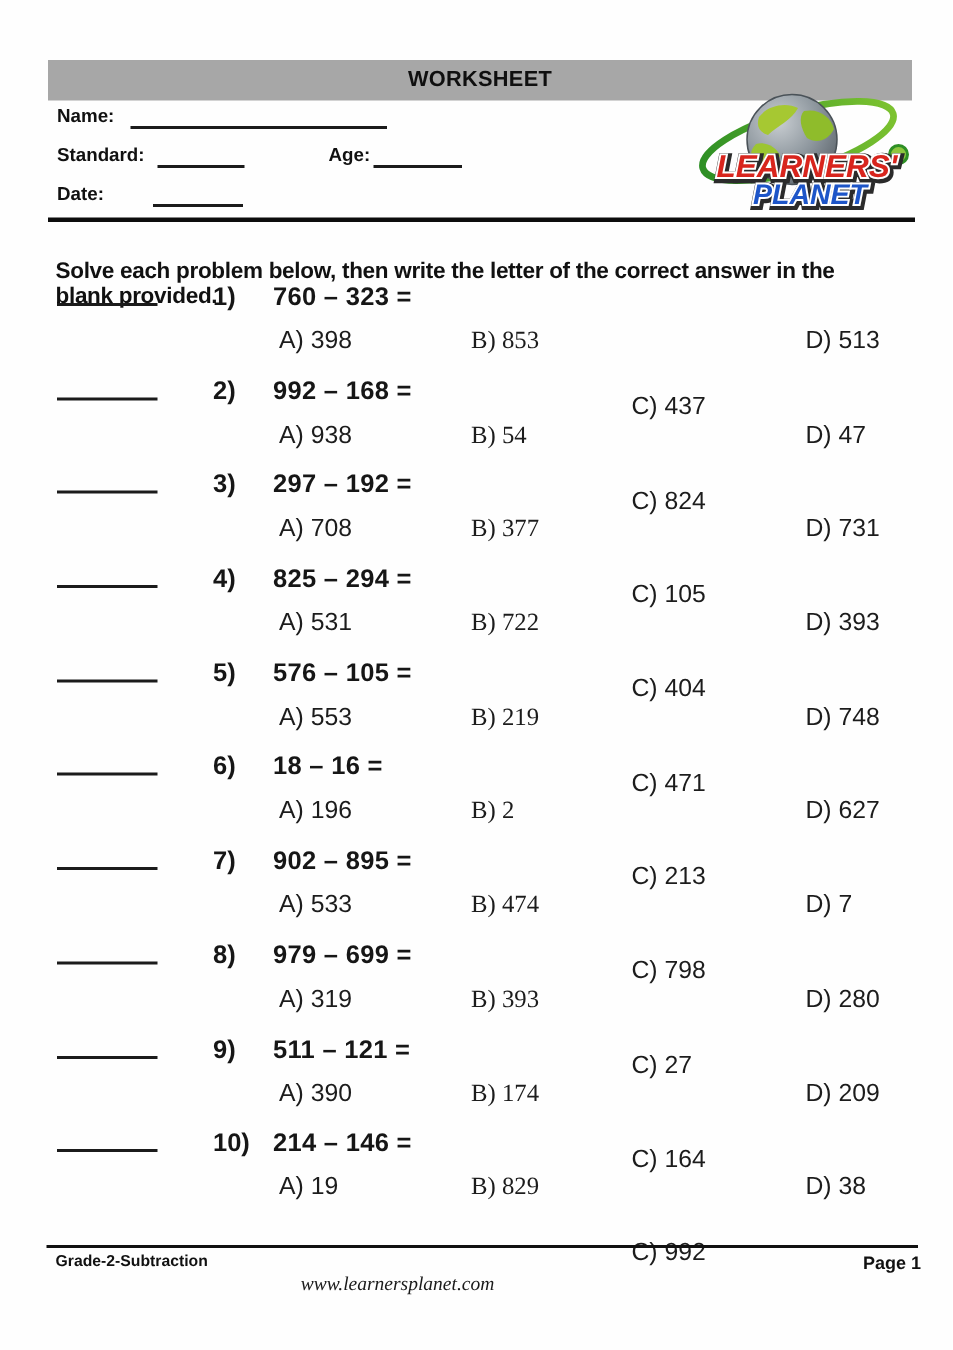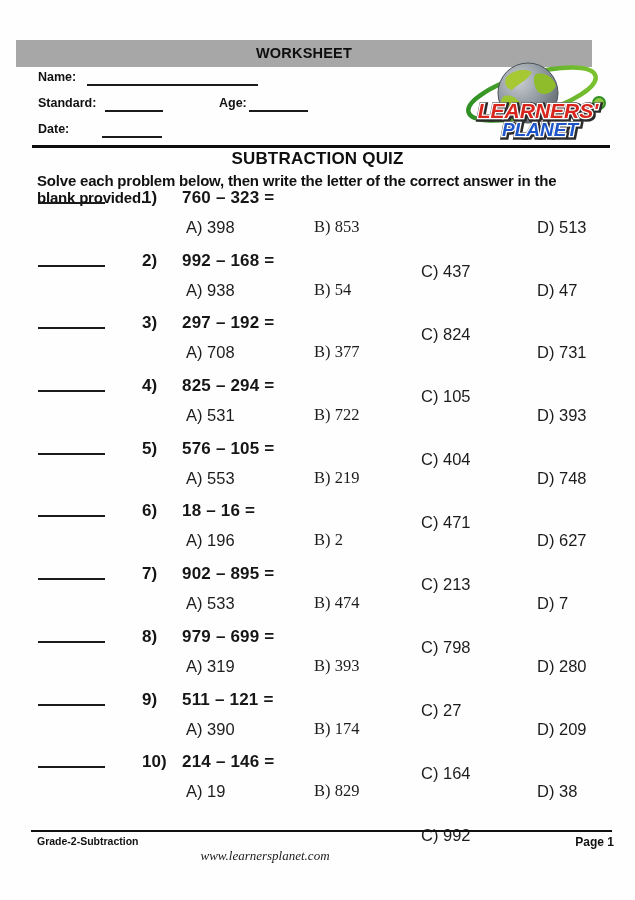--- a/index.html
+++ b/index.html
@@ -2,21 +2,21 @@
 <html><head>
 <meta charset="utf-8">
 <style>
   html,body{margin:0;padding:0;background:#ffffff;}
   .page{
     position:relative;width:635px;height:900px;background:#fefefe;overflow:hidden;
     font-family:"Liberation Sans",sans-serif;color:#161616;
   }
   
   .ws-bar{
-    position:absolute;left:16px;top:40px;width:576px;height:27px;background:#a7a7a7;
+    position:absolute;left:32px;top:40px;width:576px;height:27px;background:#a7a7a7;
     text-align:center;line-height:27px;font-weight:bold;font-size:14.5px;color:#0f0f0f;letter-spacing:.2px;
   }
   
   .field-label{position:absolute;font-weight:bold;font-size:12.5px;color:#111;}
   .lbl-name{left:38px;top:70px;}
   .lbl-standard{left:38px;top:96px;}
   .lbl-age{left:219px;top:96px;}
   .lbl-date{left:38px;top:122px;}
   .field-line{position:absolute;border-bottom:2px solid #1b1b1b;height:0;}
   .line-name{left:87px;top:84px;width:171px;}
@@ -81,21 +81,20 @@
     <path d="M74 14 C84 12 92 18 94 26 C90 34 82 36 76 32 C72 26 70 18 74 14 Z" fill="#8fbc2b"></path>
     <path d="M42 36 C48 34 56 38 58 44 C54 50 46 52 40 48 C38 44 38 40 42 36 Z" fill="#9cc531"></path>
     <circle cx="137" cy="43" r="6" fill="#8dc63f" stroke="#2e8f25" stroke-width="2"></circle>
     <text x="77" y="59" font-size="21" fill="#2b2b2b" stroke="#2b2b2b" stroke-width="5.5" paint-order="stroke">LEARNERS'</text>
     <text x="76" y="58" font-size="21" fill="#d8251d" stroke="#ffffff" stroke-width="2.6" paint-order="stroke">LEARNERS'</text>
     <text x="79" y="77" font-size="19" fill="#2b2b2b" stroke="#2b2b2b" stroke-width="5.5" paint-order="stroke">PLANET</text>
     <text x="78" y="76" font-size="19" fill="#1d55c8" stroke="#ffffff" stroke-width="2.6" paint-order="stroke">PLANET</text>
   </svg>
 
   <div class="head-rule"></div>
-  <div class="quiz-title">SUBTRACTION QUIZ</div>
   <div class="instruction">Solve each problem below, then write the letter of the correct answer in the blank provided.</div>
 
   <div class="problems">
 
     <div class="problem">
       <span class="p-blank"></span>
       <span class="p-num">1)</span>
       <span class="p-expr">760 – 323 =</span>
       <span class="p-opt opt-a">A) 398</span>
       <span class="p-opt opt-b">B) 853</span>

